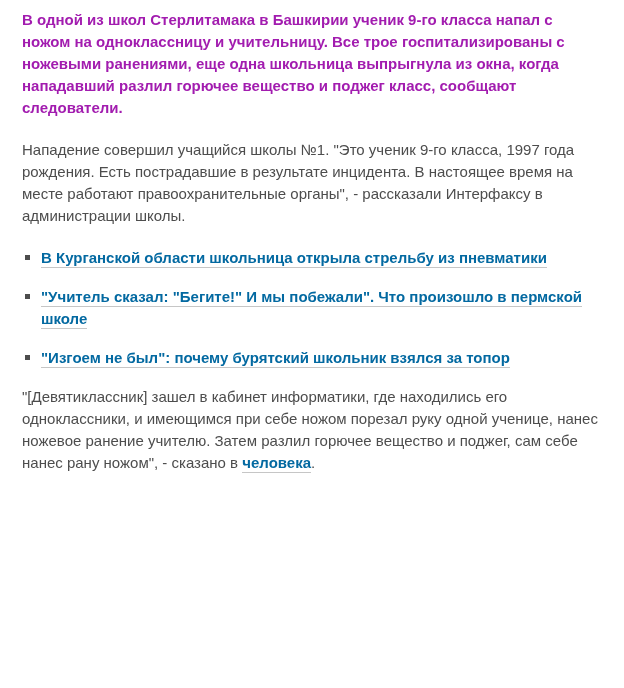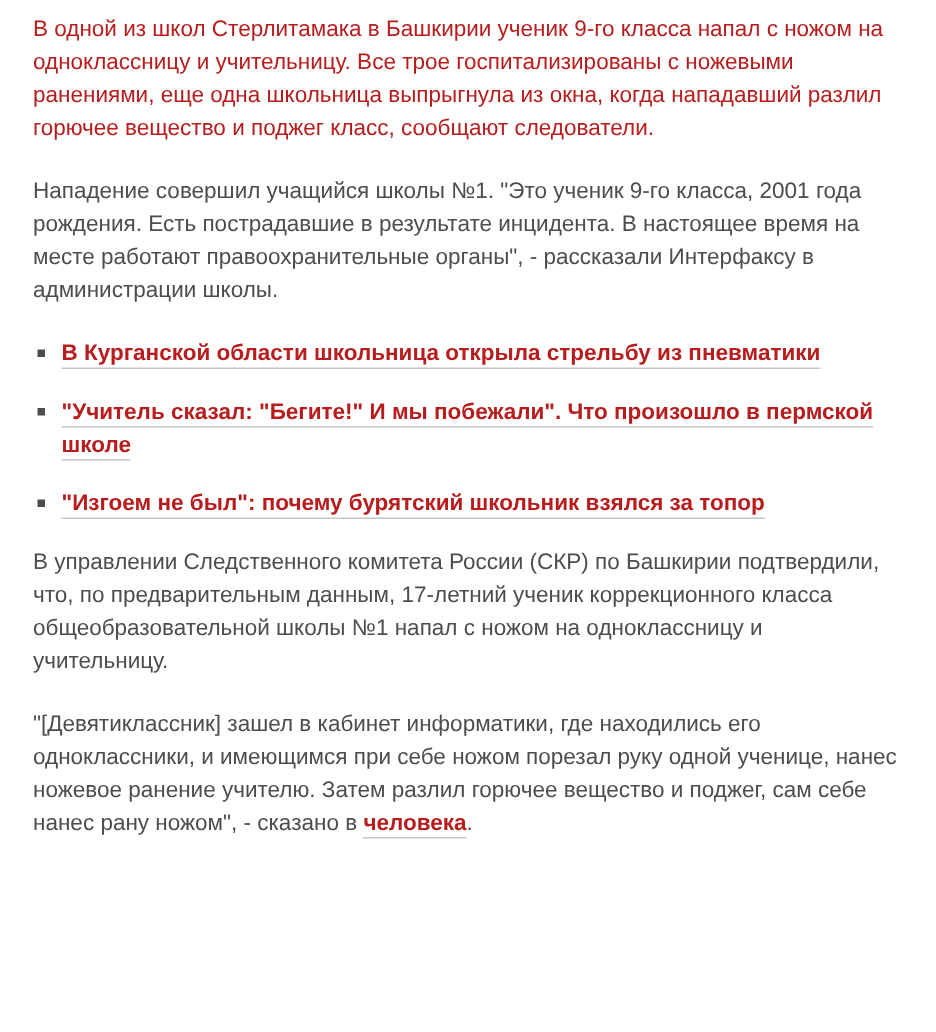--- a/index.html
+++ b/index.html
@@ -14,22 +14,22 @@
   .article {
     padding: 9px 24px 0 22px;
   }
   .para {
     font-size: 15px;
     line-height: 22px;
     color: #4d4d4d;
     margin: 0 0 20px 0;
   }
   .lead {
-    font-weight: normal;
-    color: #b91c1c;
+    font-weight: bold;
+    color: #a21caf;
   }
   .related-list {
     list-style: none;
     margin: 0 0 4px 0;
     padding: 0;
   }
   .related-item {
     position: relative;
     padding-left: 19px;
     margin: 0 0 17px 0;
@@ -40,50 +40,49 @@
   .bullet {
     position: absolute;
     left: 3px;
     top: 8px;
     width: 5px;
     height: 5px;
     background: #4d4d4d;
     display: inline-block;
   }
   a.article-link {
-    color: #b91c1c;
+    color: #0369a1;
     font-weight: bold;
     text-decoration: none;
     border-bottom: 1px solid #c6c6c6;
     padding-bottom: 1px;
     cursor: pointer;
   }
 </style>
 </head>
 <body>
 
 <div class="article">
 
   <p class="para lead">В одной из школ Стерлитамака в Башкирии ученик 9-го класса напал с ножом на одноклассницу и учительницу. Все трое госпитализированы с ножевыми ранениями, еще одна школьница выпрыгнула из окна, когда нападавший разлил горючее вещество и поджег класс, сообщают следователи.</p>
 
-  <p class="para">Нападение совершил учащийся школы №1. "Это ученик 9-го класса, 2001 года рождения. Есть пострадавшие в результате инцидента. В настоящее время на месте работают правоохранительные органы", - рассказали Интерфаксу в администрации школы.</p>
+  <p class="para">Нападение совершил учащийся школы №1. "Это ученик 9-го класса, 1997 года рождения. Есть пострадавшие в результате инцидента. В настоящее время на месте работают правоохранительные органы", - рассказали Интерфаксу в администрации школы.</p>
 
 
   <ul class="related-list">
     <li class="related-item">
       <span class="bullet"></span>
       <a class="article-link">В Курганской области школьница открыла стрельбу из пневматики</a>
     </li>
     <li class="related-item">
       <span class="bullet"></span>
       <a class="article-link">"Учитель сказал: "Бегите!" И мы побежали". Что произошло в пермской школе</a>
     </li>
     <li class="related-item">
       <span class="bullet"></span>
       <a class="article-link">"Изгоем не был": почему бурятский школьник взялся за топор</a>
     </li>
   </ul>
 
-  <p class="para">В управлении Следственного комитета России (СКР) по Башкирии подтвердили, что, по предварительным данным, 17-летний ученик коррекционного класса общеобразовательной школы №1 напал с ножом на одноклассницу и учительницу.</p>
 
   <p class="para"><span>"[Девятиклассник] зашел в кабинет информатики, где находились его одноклассники, и имеющимся при себе ножом порезал руку одной ученице, нанес ножевое ранение учителю. Затем разлил горючее вещество и поджег, сам себе нанес рану ножом", - сказано в </span><a class="article-link">человека</a><span>.</span></p>
 
 </div>
 
 </body></html>

